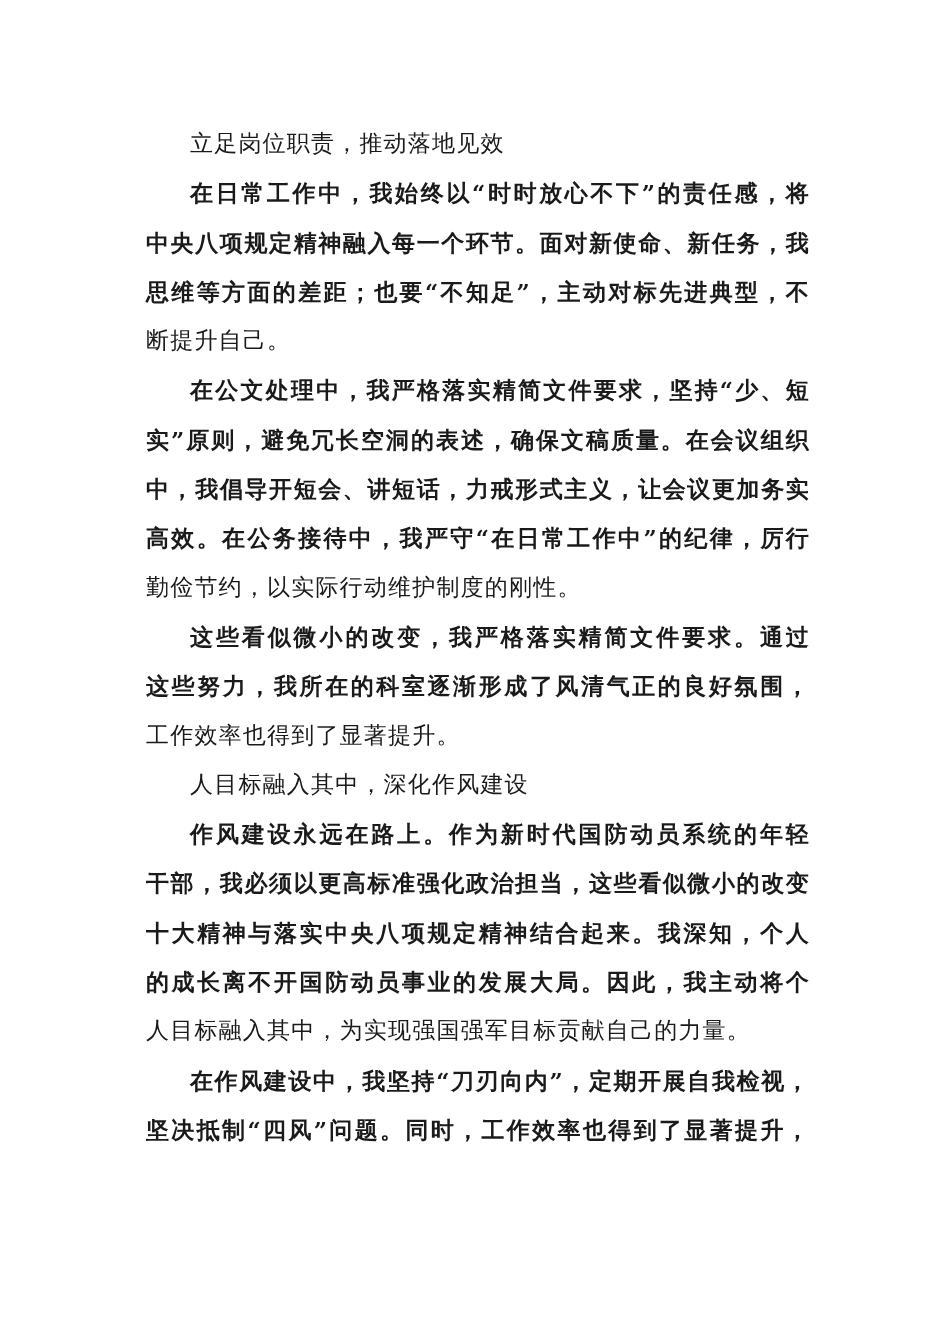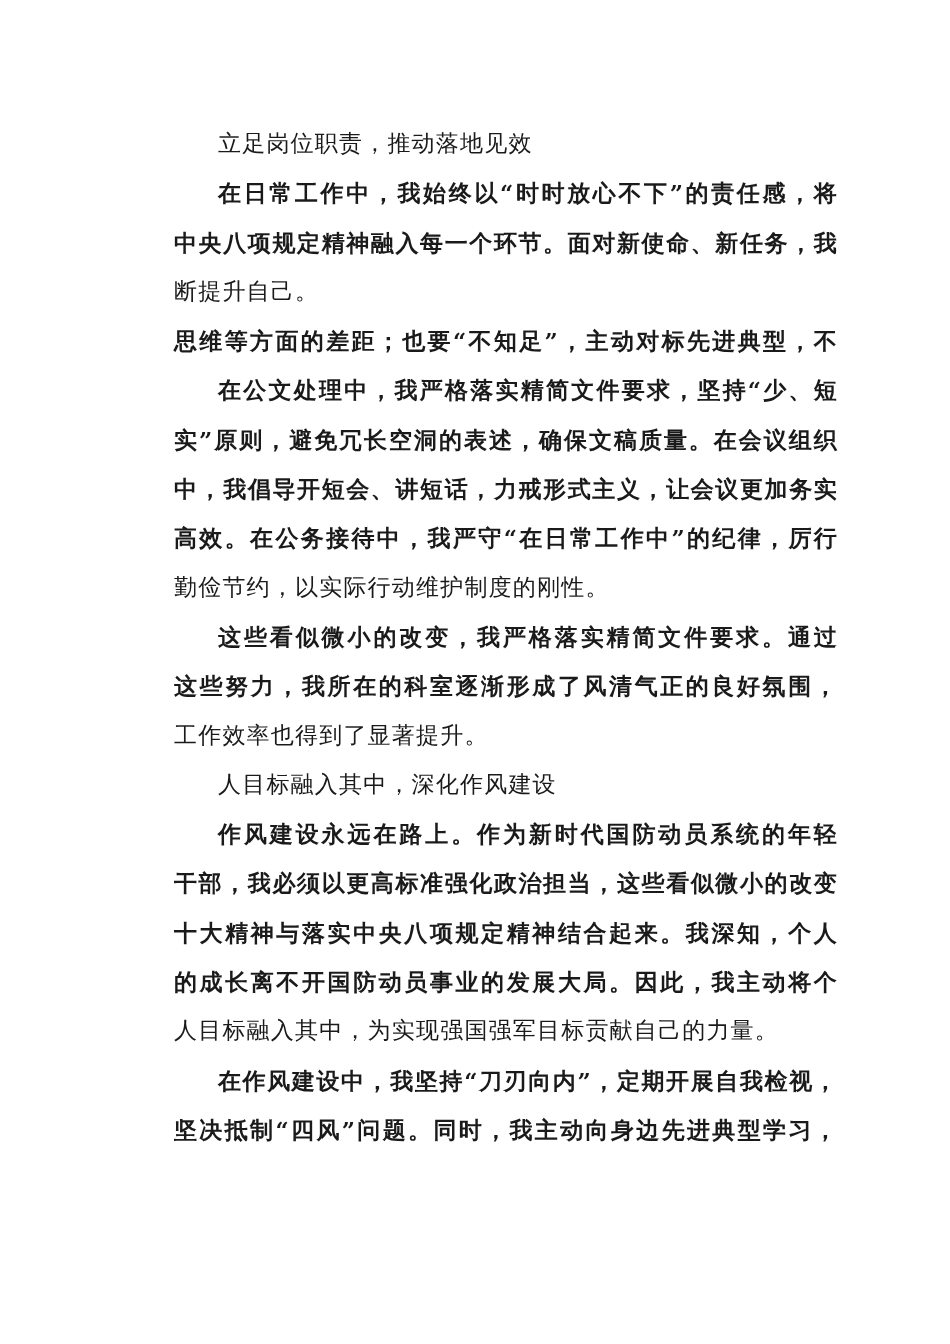--- a/index.html
+++ b/index.html
@@ -15,21 +15,20 @@
     }
     .page {
       position: absolute;
       left: 146px;
       top: 119px;
       width: 664px;
       font-family: "DejaVu Serif", "Liberation Serif", serif;
       font-size: 23px;
       color: #1a1a1a;
       line-height: 49.3px;
-      margin-left: 28px;
     }
     .line {
       display: block;
       white-space: nowrap;
       height: 49.3px;
       letter-spacing: 1.2px;
     }
     .line.justify {
       text-align: justify;
       text-align-last: justify;
@@ -41,36 +40,36 @@
   </style>
 </head>
 <body>
 
 <div class="page">
 
   <span class="line indent">立足岗位职责，推动落地见效</span>
 
   <span class="line indent justify">在日常工作中，我始终以“时时放心不下”的责任感，将</span>
   <span class="line justify">中央八项规定精神融入每一个环节。面对新使命、新任务，我</span>
+  <span class="line justify">思维等方面的差距；也要“不知足”，主动对标先进典型，不</span>
   <span class="line">断提升自己。</span>
-  <span class="line justify">思维等方面的差距；也要“不知足”，主动对标先进典型，不</span>
 
   <span class="line indent justify">在公文处理中，我严格落实精简文件要求，坚持“少、短</span>
   <span class="line justify">实”原则，避免冗长空洞的表述，确保文稿质量。在会议组织</span>
   <span class="line justify">中，我倡导开短会、讲短话，力戒形式主义，让会议更加务实</span>
   <span class="line justify">高效。在公务接待中，我严守“在日常工作中”的纪律，厉行</span>
   <span class="line">勤俭节约，以实际行动维护制度的刚性。</span>
 
   <span class="line indent justify">这些看似微小的改变，我严格落实精简文件要求。通过</span>
   <span class="line justify">这些努力，我所在的科室逐渐形成了风清气正的良好氛围，</span>
   <span class="line">工作效率也得到了显著提升。</span>
 
   <span class="line indent">人目标融入其中，深化作风建设</span>
 
   <span class="line indent justify">作风建设永远在路上。作为新时代国防动员系统的年轻</span>
   <span class="line justify">干部，我必须以更高标准强化政治担当，这些看似微小的改变</span>
   <span class="line justify">十大精神与落实中央八项规定精神结合起来。我深知，个人</span>
   <span class="line justify">的成长离不开国防动员事业的发展大局。因此，我主动将个</span>
   <span class="line">人目标融入其中，为实现强国强军目标贡献自己的力量。</span>
 
   <span class="line indent justify">在作风建设中，我坚持“刀刃向内”，定期开展自我检视，</span>
-  <span class="line justify">坚决抵制“四风”问题。同时，我主动向身边先进典型学习，</span>
+  <span class="line justify">坚决抵制“四风”问题。同时，工作效率也得到了显著提升，</span>
 </div>
 
 </body></html>

